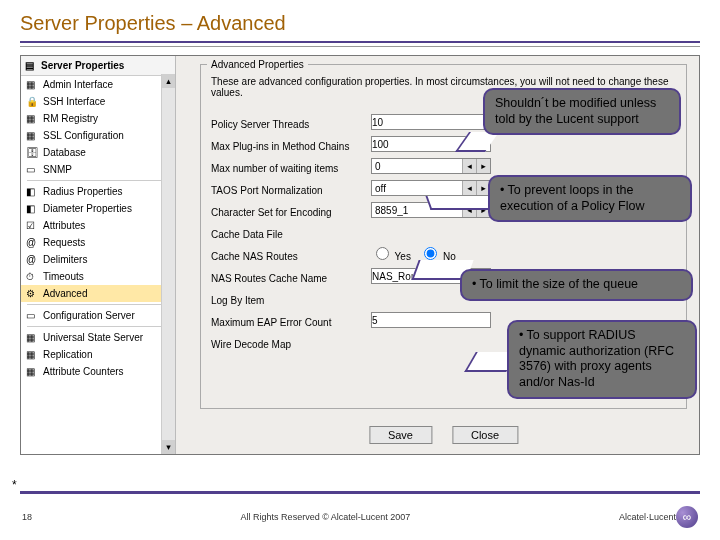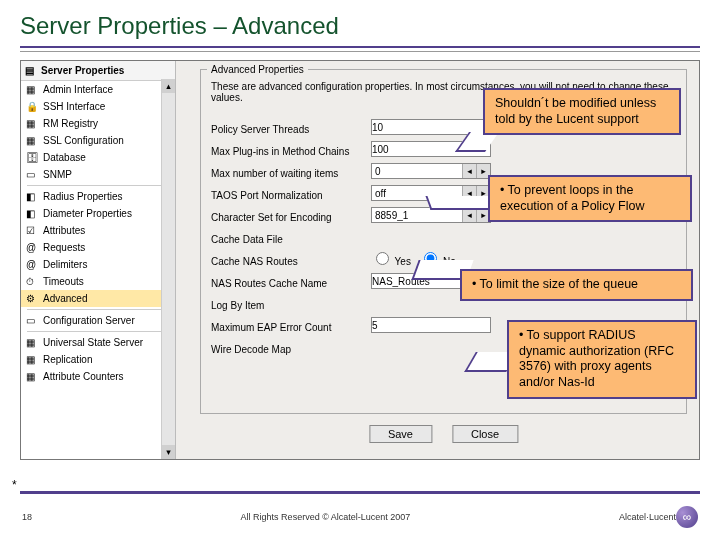--- a/index.html
+++ b/index.html
@@ -1,18 +1,18 @@
 <!DOCTYPE html>
 <html><head>
 <meta charset="utf-8">
 <style>
   * { box-sizing: border-box; }
   body { margin: 0; font-family: Arial, sans-serif; background: #fff; width: 720px; height: 540px; position: relative; overflow: hidden; }
   .slide { padding: 8px 20px; position: relative; height: 100%; }
-  .title { color: #14532d; font-size: 24px; font-weight: normal; margin: 4px 0 6px 0; font-family: "Trebuchet MS", Arial, sans-serif; }
+  .title { color: #a16207; font-size: 20px; font-weight: normal; margin: 4px 0 6px 0; font-family: "Trebuchet MS", Arial, sans-serif; }
   .hr1 { border: none; border-top: 2px solid #513F8C; margin: 0 0 3px 0; }
   .hr2 { border: none; border-top: 1px solid #999; margin: 0 0 8px 0; }
   .window { border: 1px solid #777; background: #efedea; position: relative; height: 400px; display: flex; gap: 12px; }
   .sidebar { width: 155px; background: #fff; border-right: 1px solid #bbb; font-size: 10px; overflow: hidden; }
   .side-head { font-weight: bold; padding: 4px 4px 4px 20px; border-bottom: 1px solid #ccc; background: #f4f4f4; position: relative; }
   .side-head::before { content: "▤"; position: absolute; left: 4px; }
   .side-item { padding: 3px 4px 3px 22px; position: relative; white-space: nowrap; }
   .side-item .ico { position: absolute; left: 5px; width: 12px; height: 12px; display: inline-block; font-size: 10px; }
   .side-item.sel { background: #FFE8A6; }
   .side-hr { border: none; border-top: 1px solid #ccc; margin: 2px 6px; }
@@ -21,27 +21,27 @@
   .side-scroll .up { top: 0; } .side-scroll .dn { bottom: 0; }
   .panel { flex: 1; padding: 8px 12px; position: relative; }
   .fieldset { border: 1px solid #aaa; padding: 6px 10px 10px 10px; font-size: 10px; background: #efedea; height: 345px; }
   .legend { font-size: 10px; background: #efedea; padding: 0 4px; position: relative; top: -12px; left: -4px; }
   .desc { font-size: 10px; margin: -6px 0 10px 0; }
   .row { display: flex; align-items: flex-end; height: 22px; font-size: 10px; }
   .row .lbl { width: 160px; }
   .row .val { width: 130px; }
   .row input[type=text] { width: 120px; font-size: 10px; height: 16px; border: 1px solid #888; padding: 0 0; }
   .row .radio { font-size: 10px; }
-  .buttons { position: absolute; bottom: 16px; left: 50%; transform: translateX(-50%); display: flex; gap: 20px; margin-top: 44px; }
+  .buttons { position: absolute; bottom: 10px; left: 50%; transform: translateX(-50%); display: flex; gap: 20px; margin-top: 44px; }
   .buttons button { font-size: 11px; padding: 2px 18px; background: #e8e8e8; border: 1px solid #888; }
   .bottomline { position: absolute; left: 20px; right: 20px; bottom: 46px; border-top: 3px solid #513F8C; }
   .pagefoot { position: absolute; bottom: 12px; left: 22px; right: 22px; display: flex; align-items: center; justify-content: space-between; font-size: 9px; color: #333; }
   .logo { display: flex; align-items: center; gap: 0; font-family: "Trebuchet MS", Arial; color: #333; }
   .logo .ball { width: 22px; height: 22px; border-radius: 50%; background: radial-gradient(circle at 30% 30%, #a88fd4, #513F8C); display: flex; align-items: center; justify-content: center; color: #fff; font-size: 12px; }
-  .callout { position: absolute; background: #fdba74; border: 2px solid #513F8C; border-radius: 0; padding: 6px 10px; font-size: 12.5px; line-height: 1.25; z-index: 10; }
+  .callout { position: absolute; background: #737373; border: 2px solid #513F8C; border-radius: 10px; padding: 6px 10px; font-size: 12.5px; line-height: 1.25; z-index: 10; }
   .tail { position: absolute; background: #fff; border-left: 2px solid #513F8C; border-bottom: 2px solid #513F8C; z-index: 9; }
   .c1 { left: 483px; top: 88px; width: 198px; }
   .c2 { left: 488px; top: 175px; width: 204px; }
   .c3 { left: 460px; top: 269px; width: 233px; }
   .c4 { left: 507px; top: 320px; width: 190px; }
   .t1 { left: 462px; top: 132px; width: 30px; height: 20px; transform: skew(-35deg); }
   .t2 { left: 428px; top: 196px; width: 65px; height: 14px; transform: skew(20deg); }
   .t3 { left: 415px; top: 260px; width: 55px; height: 20px; transform: skew(-20deg); }
   .t4 { left: 470px; top: 352px; width: 42px; height: 20px; transform: skew(-30deg); }
   .asterisk { position: absolute; left: 12px; bottom: 48px; font-size: 12px; }

